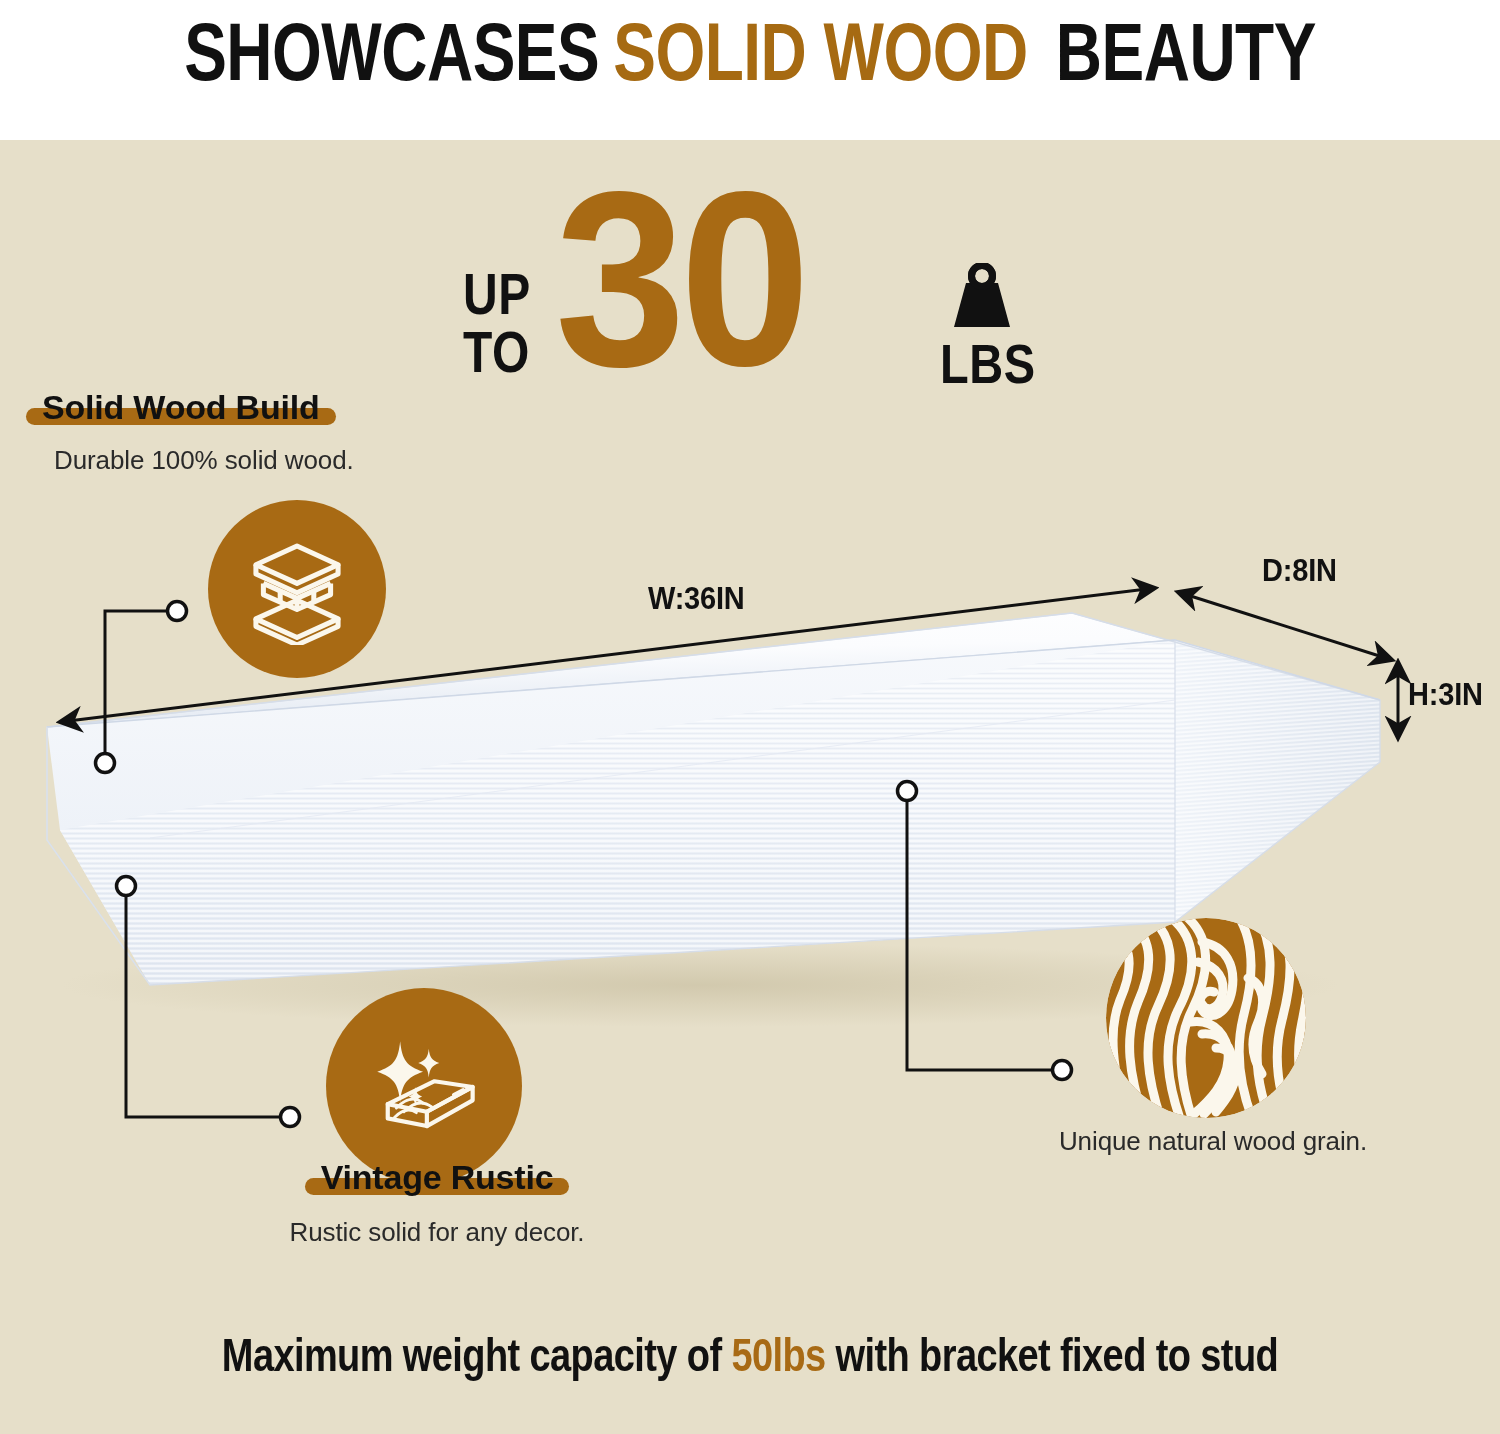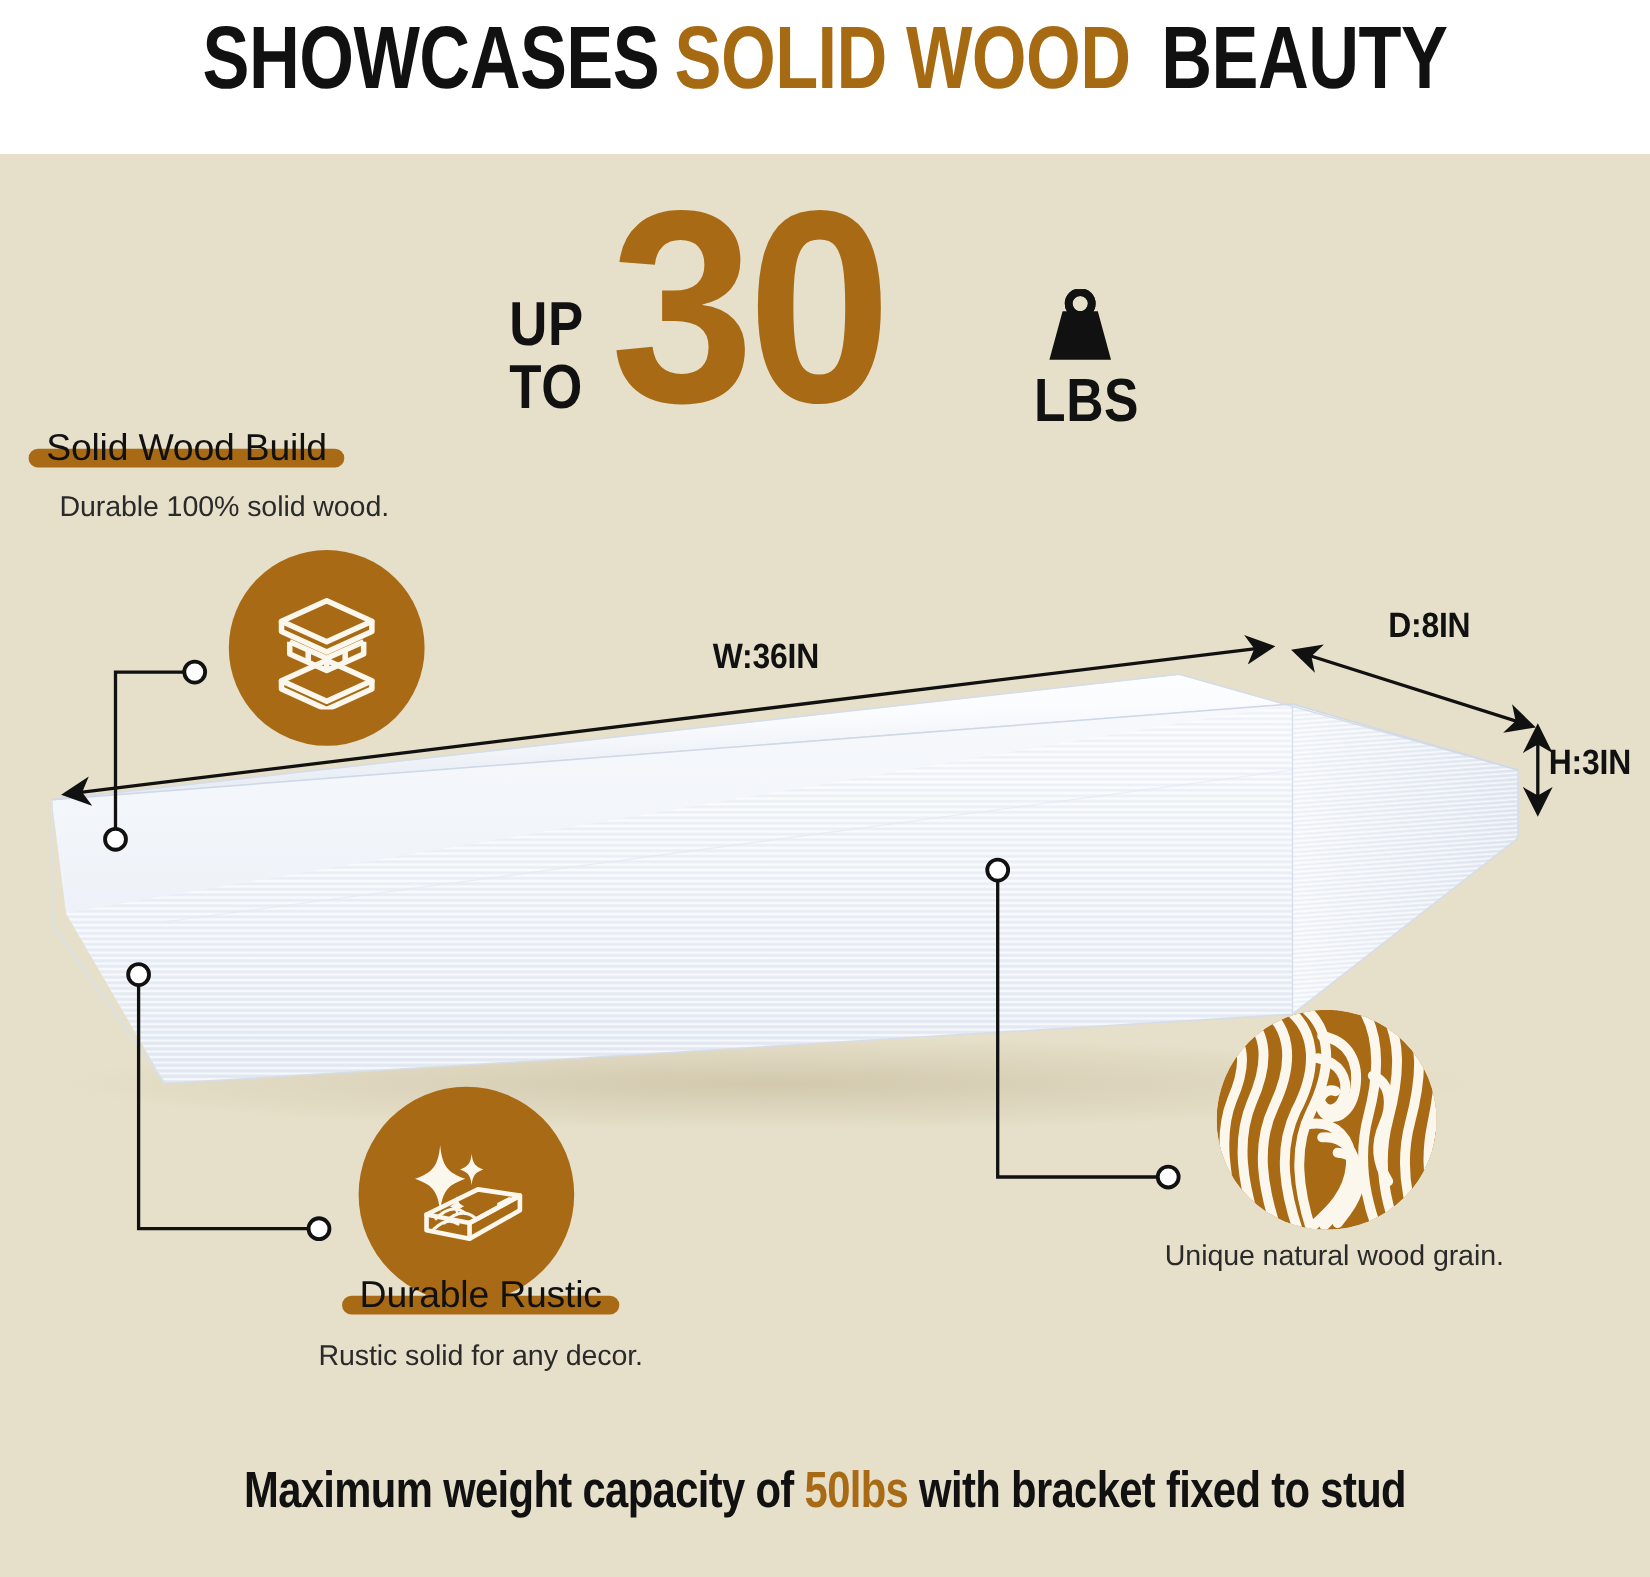--- a/index.html
+++ b/index.html
@@ -50,21 +50,21 @@
   .cap-weight-ico{position:absolute;left:487px;top:95px;width:80px;height:70px;}
   .cap-lbs{
     position:absolute;left:485px;top:163px;
     font-size:47px;font-weight:bold;color:#111;letter-spacing:0.5px;
     transform:scaleY(1.18);transform-origin:left top;
   }
 
   
   .feat-title{
     position:relative;display:inline-block;
-    font-size:34px;font-weight:normal;color:#111;white-space:nowrap;
+    font-size:34px;font-weight:bold;color:#111;white-space:nowrap;
     padding:0 4px;letter-spacing:-0.2px;
   }
   .feat-title .bar{
     position:absolute;left:-12px;right:-12px;bottom:2px;height:17px;
     background:#A86A14;border-radius:9px;z-index:0;
   }
   .feat-title .txt{position:relative;z-index:1;}
   .feat-sub{
     font-size:26px;color:#2a2a2a;white-space:nowrap;letter-spacing:-0.1px;text-align:center;
   }
@@ -293,21 +293,21 @@
         <path d="M34,98 C42,90 50,88 57,93" stroke-width="3"></path>
 
         <path d="M96,74 L106,69" stroke-width="3.4"></path>
       </g>
     </svg>
   </div>
 
   <div class="f-vintage">
     <div class="feat-title">
       <span class="bar"></span>
-      <span class="txt">Durable Rustic</span>
+      <span class="txt">Vintage Rustic</span>
     </div>
     <div class="feat-sub">Rustic solid for any decor.</div>
   </div>
 
   <div class="ico-circle ico-grain">
     <svg viewBox="0 0 200 200" width="200" height="200" aria-hidden="true">
       <defs>
         <clipPath id="grainClip">
             <circle cx="100" cy="100" r="100"></circle>
           </clipPath>

